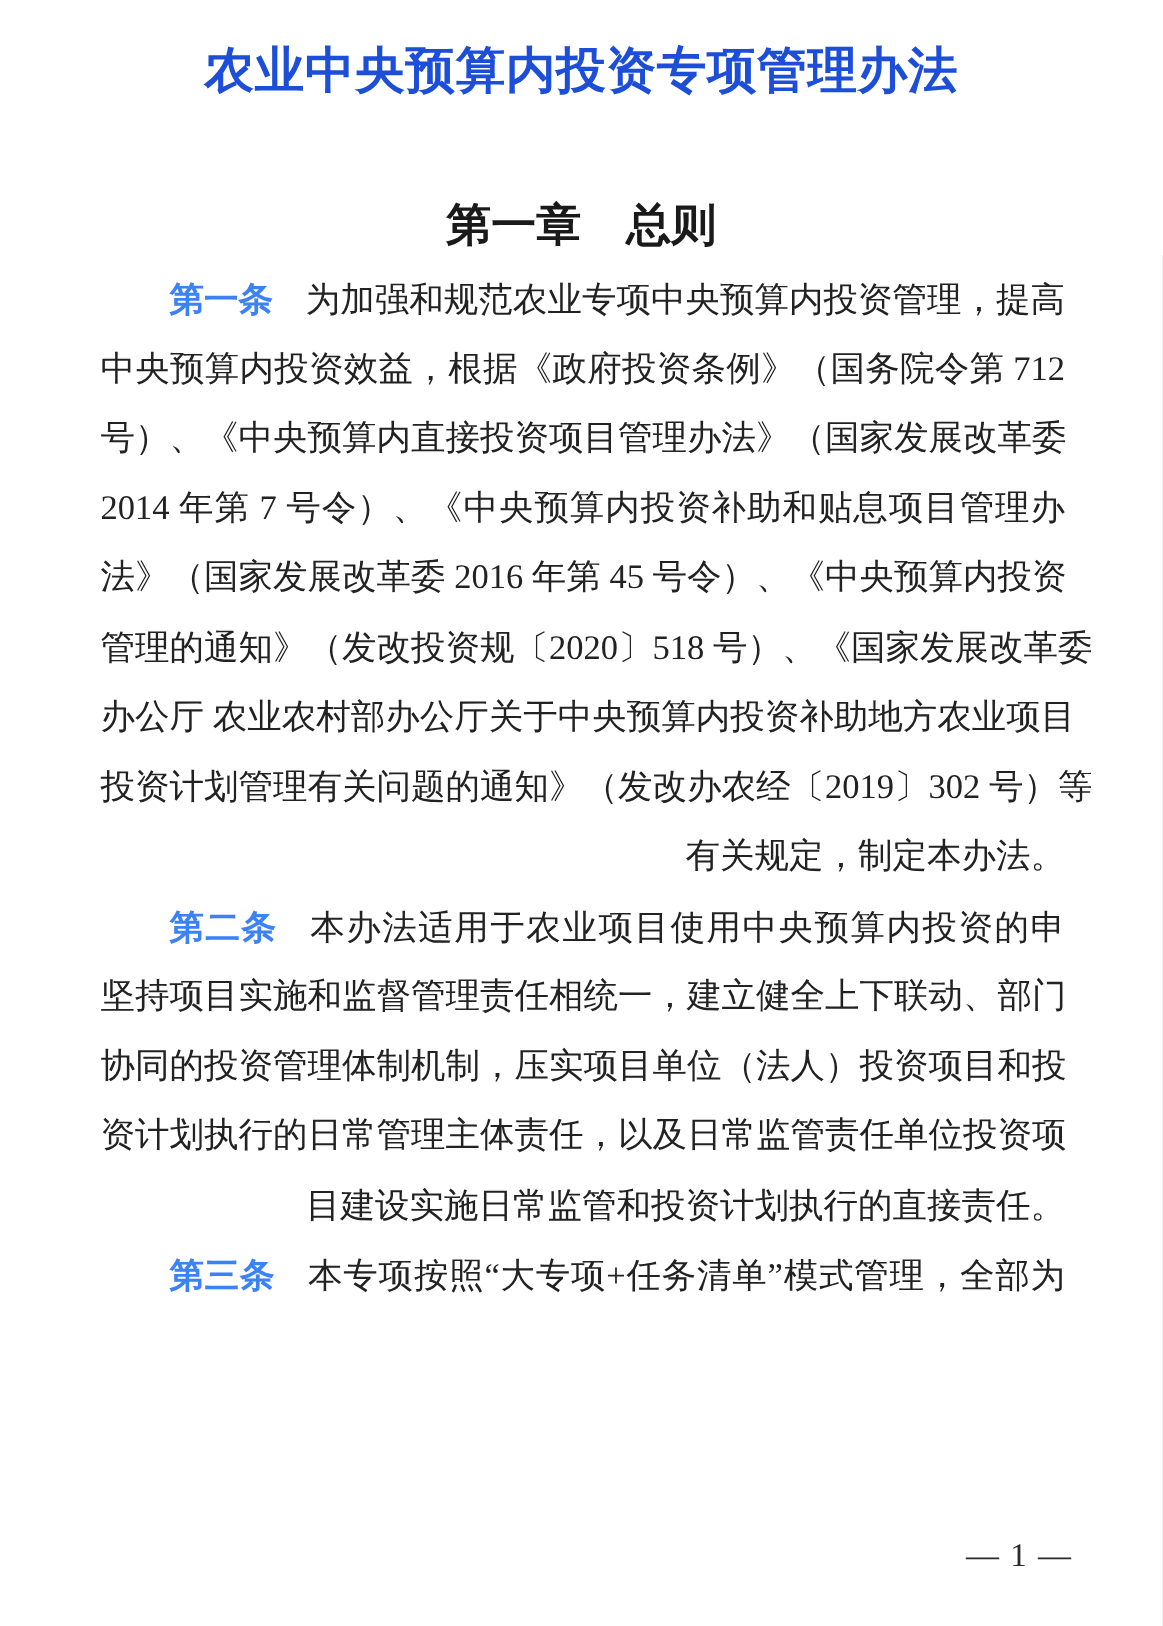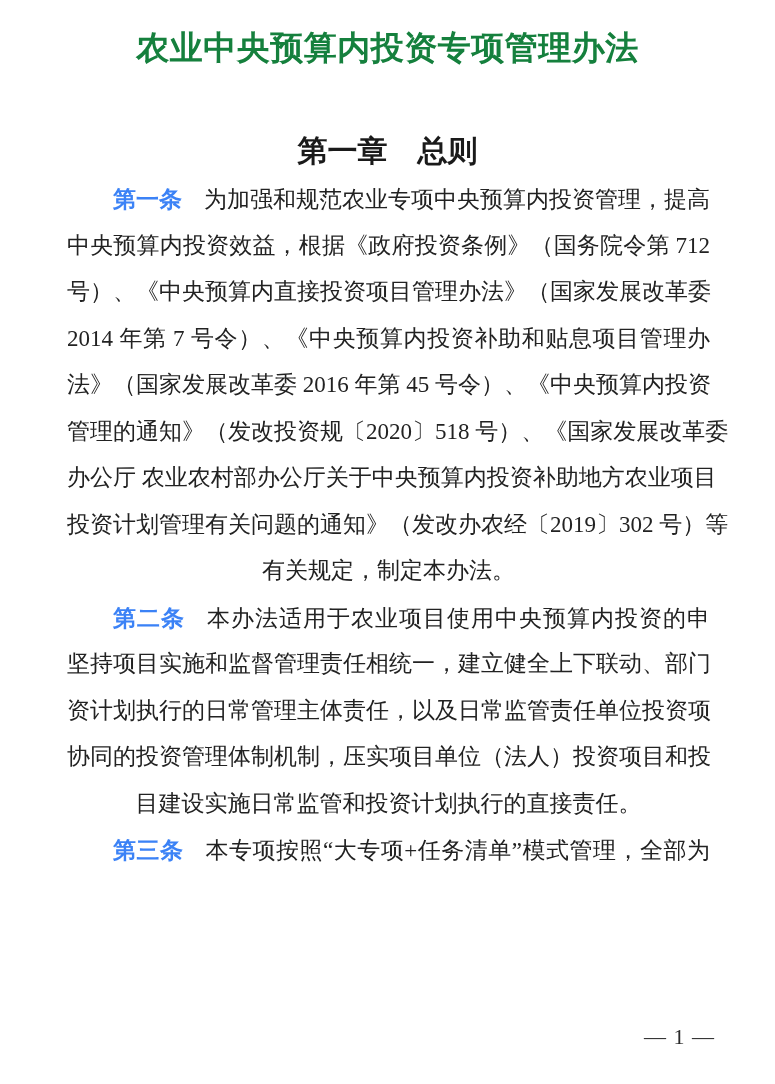--- a/index.html
+++ b/index.html
@@ -15,21 +15,21 @@
   .doc-title {
     position: absolute;
     top: 29px;
     left: 0;
     width: 775px;
     text-align: center;
     font-size: 33px;
     line-height: 38px;
     font-weight: 700;
     letter-spacing: 0.5px;
-    color: #15803d;
+    color: #1d4ed8;
   }
   .chapter-heading {
     position: absolute;
     top: 135px;
     left: 0;
     width: 775px;
     text-align: center;
     font-size: 30px;
     line-height: 32px;
     font-weight: 700;
@@ -40,21 +40,21 @@
     position: absolute;
     top: 176px;
     left: 67px;
     width: 643px;
   }
   .line {
     height: 46.5px;
     line-height: 46.5px;
     font-size: 23px;
     white-space: nowrap;
-    text-align: center;
+    text-align: right;
     color: #222222;
   }
   .line.j {
     text-align: justify;
     text-align-last: justify;
     text-justify: inter-character;
   }
   .line.indent { text-indent: 2em; }
   .lead {
     font-weight: 700;
@@ -86,21 +86,21 @@
     <div class="line j"><span>中央预算内投资效益，根据《政府投资条例》（国务院令第 712</span></div>
     <div class="line j"><span>号）、《中央预算内直接投资项目管理办法》（国家发展改革委</span></div>
     <div class="line j"><span>2014 年第 7 号令）、《中央预算内投资补助和贴息项目管理办</span></div>
     <div class="line j"><span>法》（国家发展改革委 2016 年第 45 号令）、《中央预算内投资</span></div>
     <div class="line j"><span>管理的通知》（发改投资规〔2020〕518 号）、《国家发展改革委</span></div>
     <div class="line j"><span>办公厅 农业农村部办公厅关于中央预算内投资补助地方农业项目</span></div>
     <div class="line j"><span>投资计划管理有关问题的通知》（发改办农经〔2019〕302 号）等</span></div>
     <div class="line"><span>有关规定，制定本办法。</span></div>
     <div class="line j indent"><span class="lead">第二条</span><span>本办法适用于农业项目使用中央预算内投资的申</span></div>
     <div class="line j"><span>坚持项目实施和监督管理责任相统一，建立健全上下联动、部门</span></div>
+    <div class="line j"><span>协同的投资管理体制机制，压实项目单位（法人）投资项目和投</span></div>
     <div class="line j"><span>资计划执行的日常管理主体责任，以及日常监管责任单位投资项</span></div>
-    <div class="line j"><span>协同的投资管理体制机制，压实项目单位（法人）投资项目和投</span></div>
     <div class="line"><span>目建设实施日常监管和投资计划执行的直接责任。</span></div>
     <div class="line j indent"><span class="lead">第三条</span><span>本专项按照“大专项+任务清单”模式管理，全部为</span></div>
   </div>
 
   <div class="page-number">— 1 —</div>
 
 </div>
 
 </body></html>

